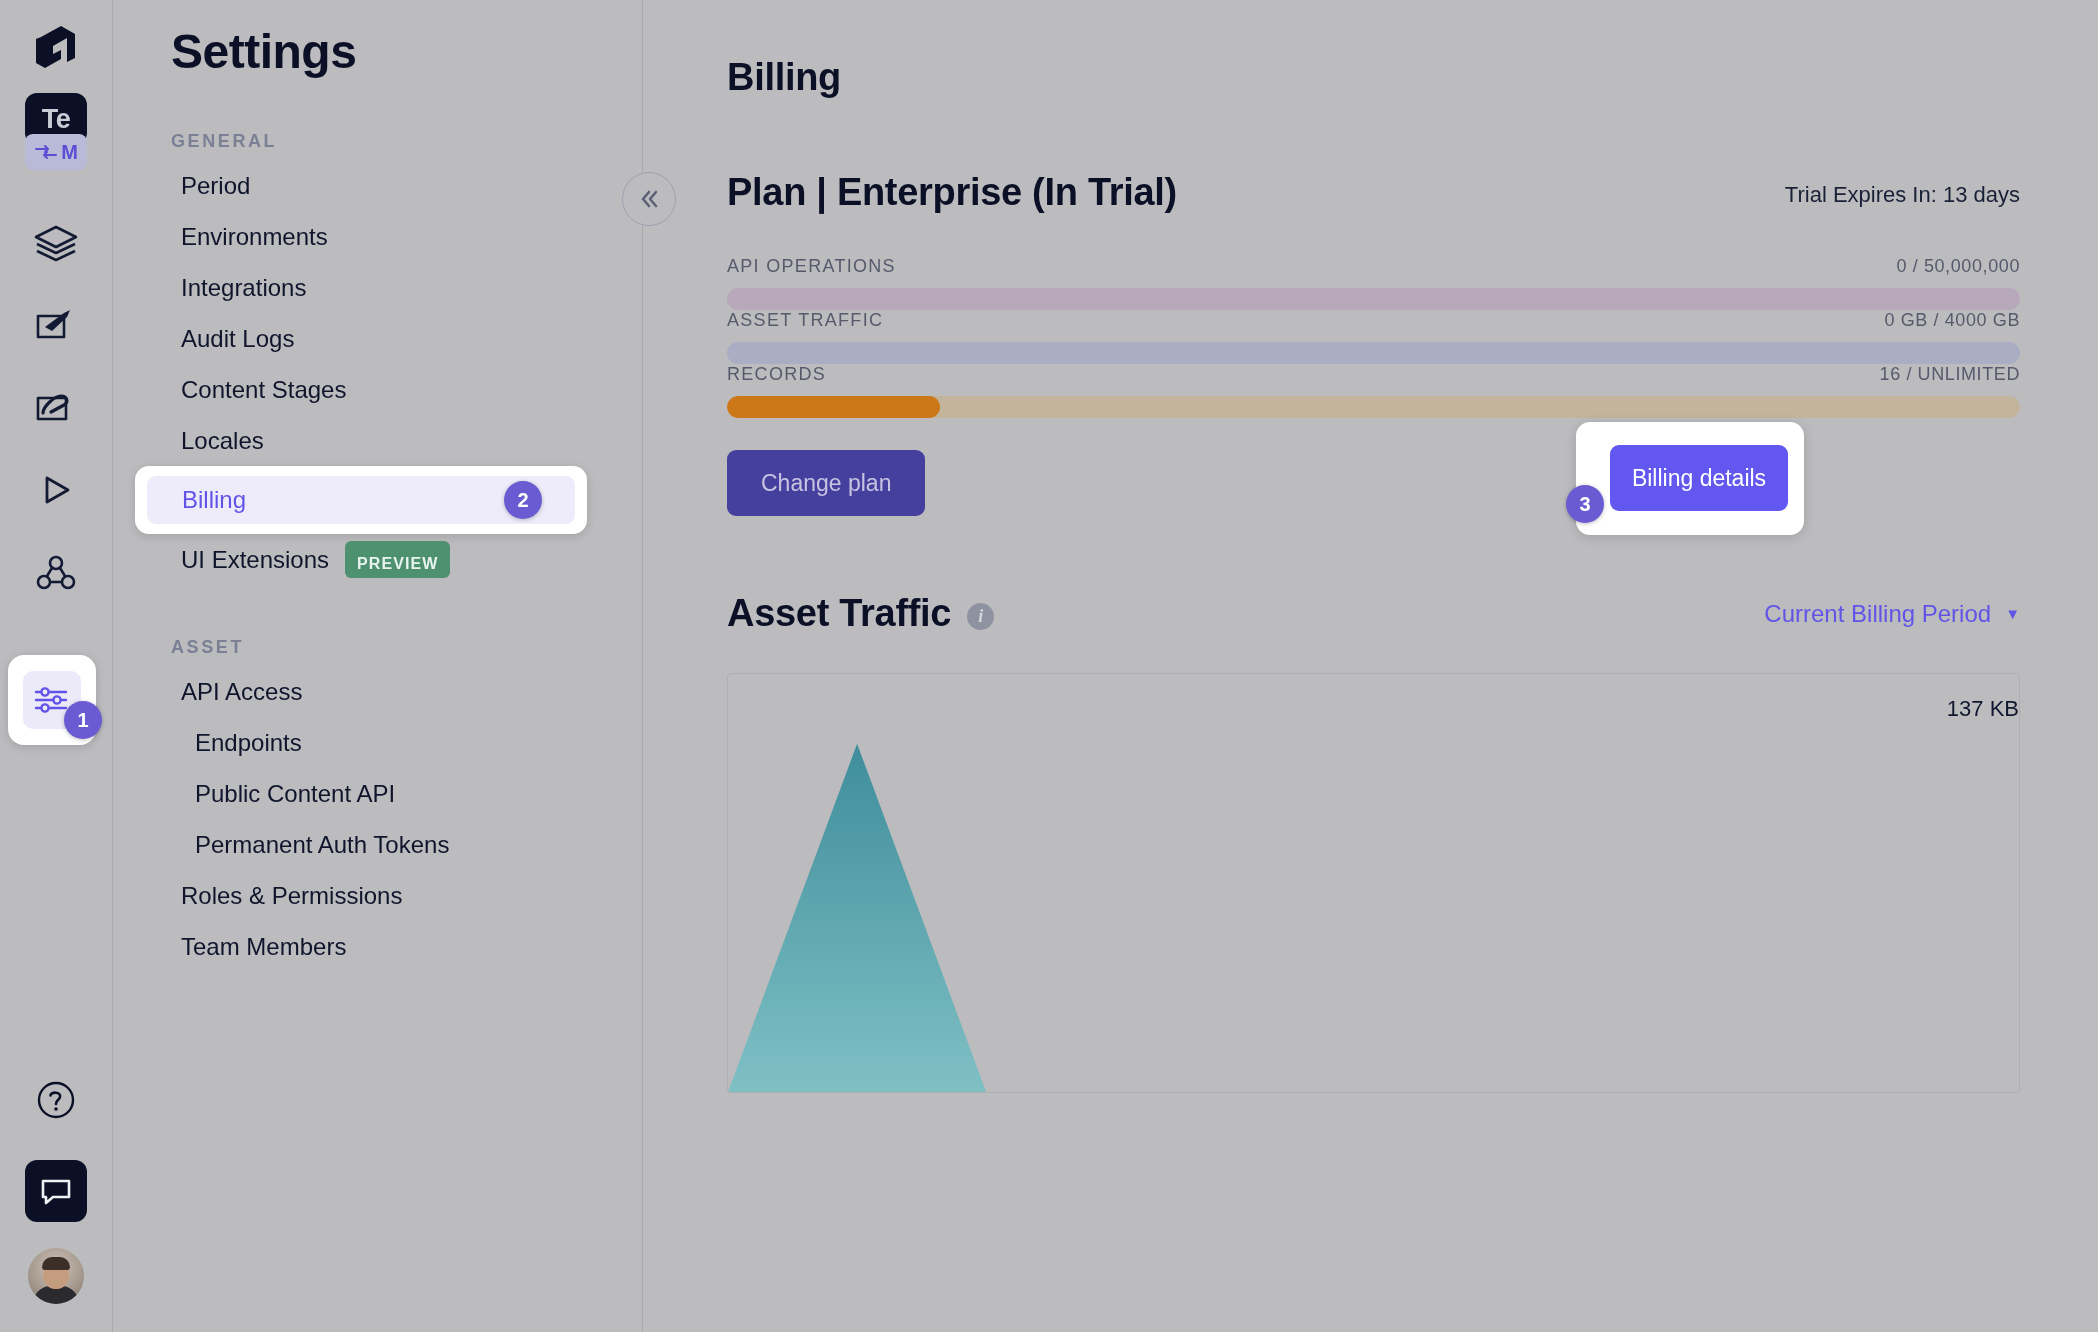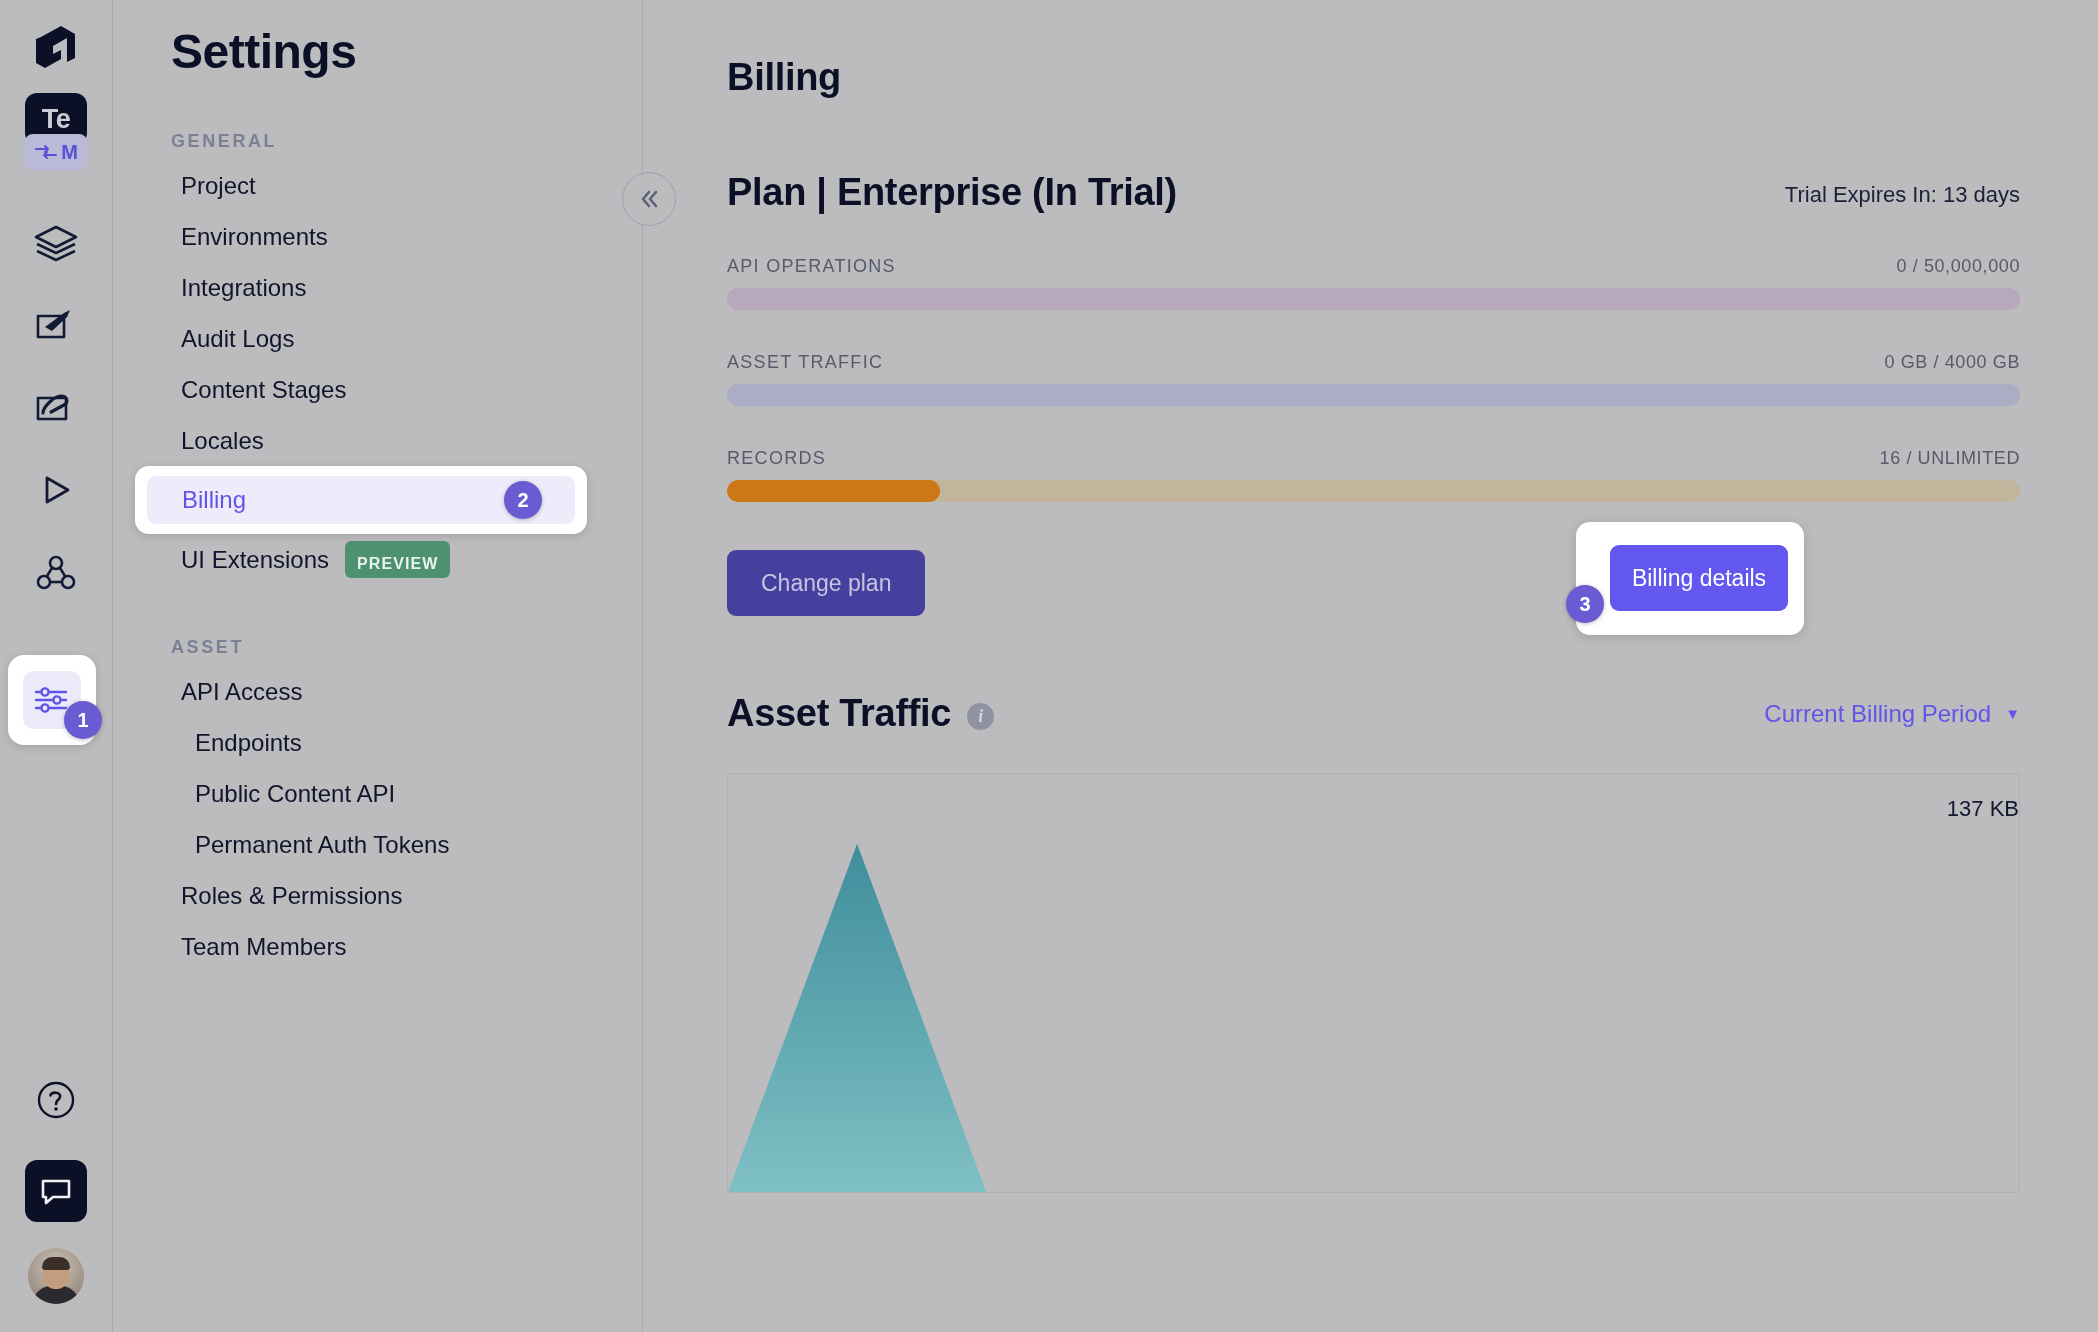--- a/index.html
+++ b/index.html
@@ -257,21 +257,21 @@
     color: #0c1026;
     letter-spacing: -0.3px;
   }
   .trial-text {
     font-size: 22px;
     color: #1a2036;
     padding-bottom: 6px;
   }
 
   .meters { margin-top: 42px; }
-  .meter { margin-bottom: 42px; }
+  .meter { }
   .meter-head {
     display: flex;
     justify-content: space-between;
     align-items: baseline;
     margin-bottom: 11px;
   }
   .meter-label {
     font-size: 18px;
     letter-spacing: 1.3px;
     color: #565a6b;
@@ -495,21 +495,21 @@
     </div>
 
   </div>
 
   <div class="settings-nav">
     <h1 class="settings-title">Settings</h1>
 
     <div class="nav-group-label">GENERAL</div>
     <ul class="nav-list">
       <li class="nav-item">
-        <span>Project</span>
+        <span>Period</span>
       </li>
       <li class="nav-item">
         <span>Environments</span>
       </li>
       <li class="nav-item">
         <span>Integrations</span>
       </li>
       <li class="nav-item">
         <span>Audit Logs</span>
       </li>

